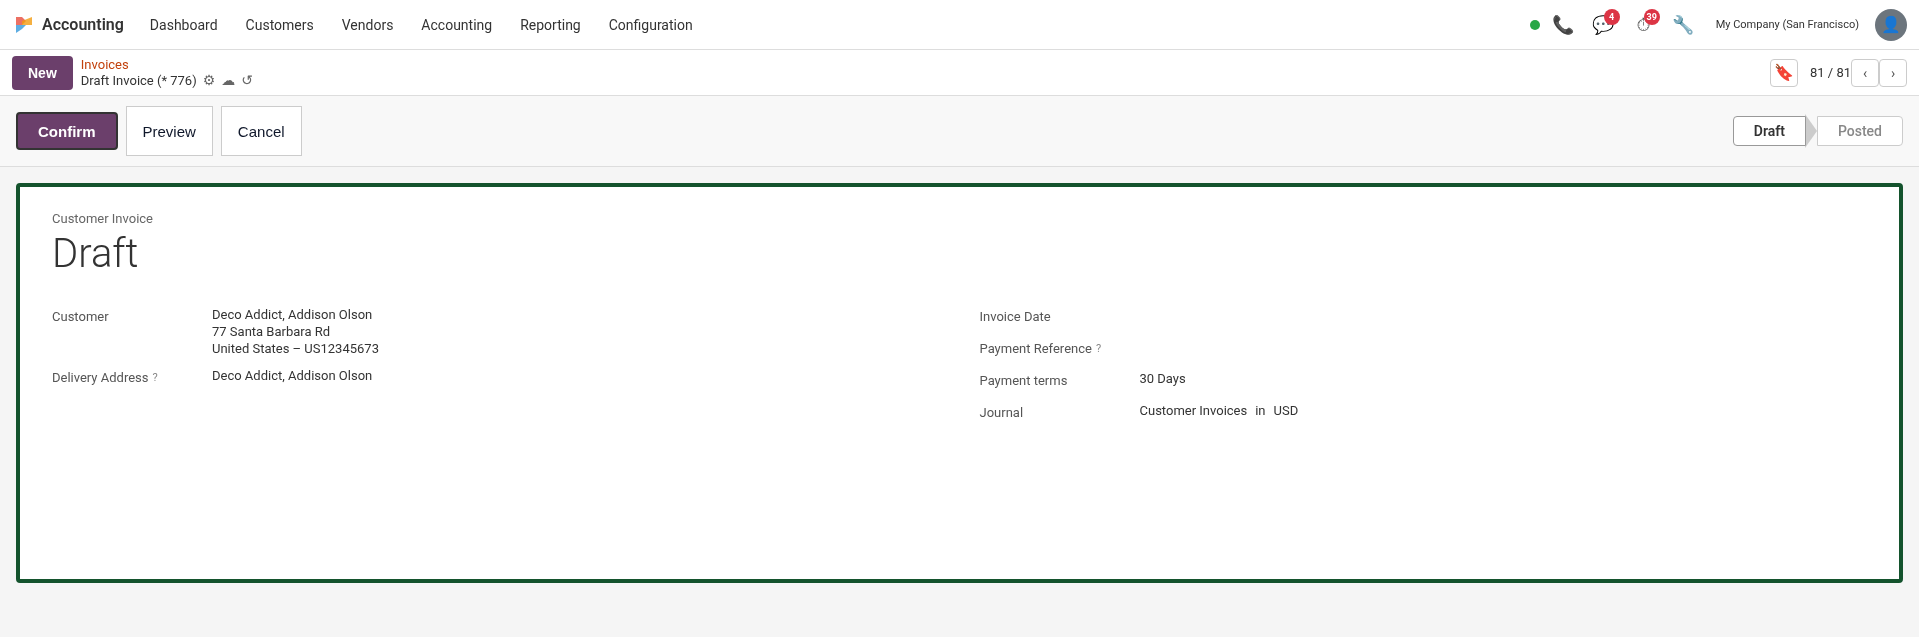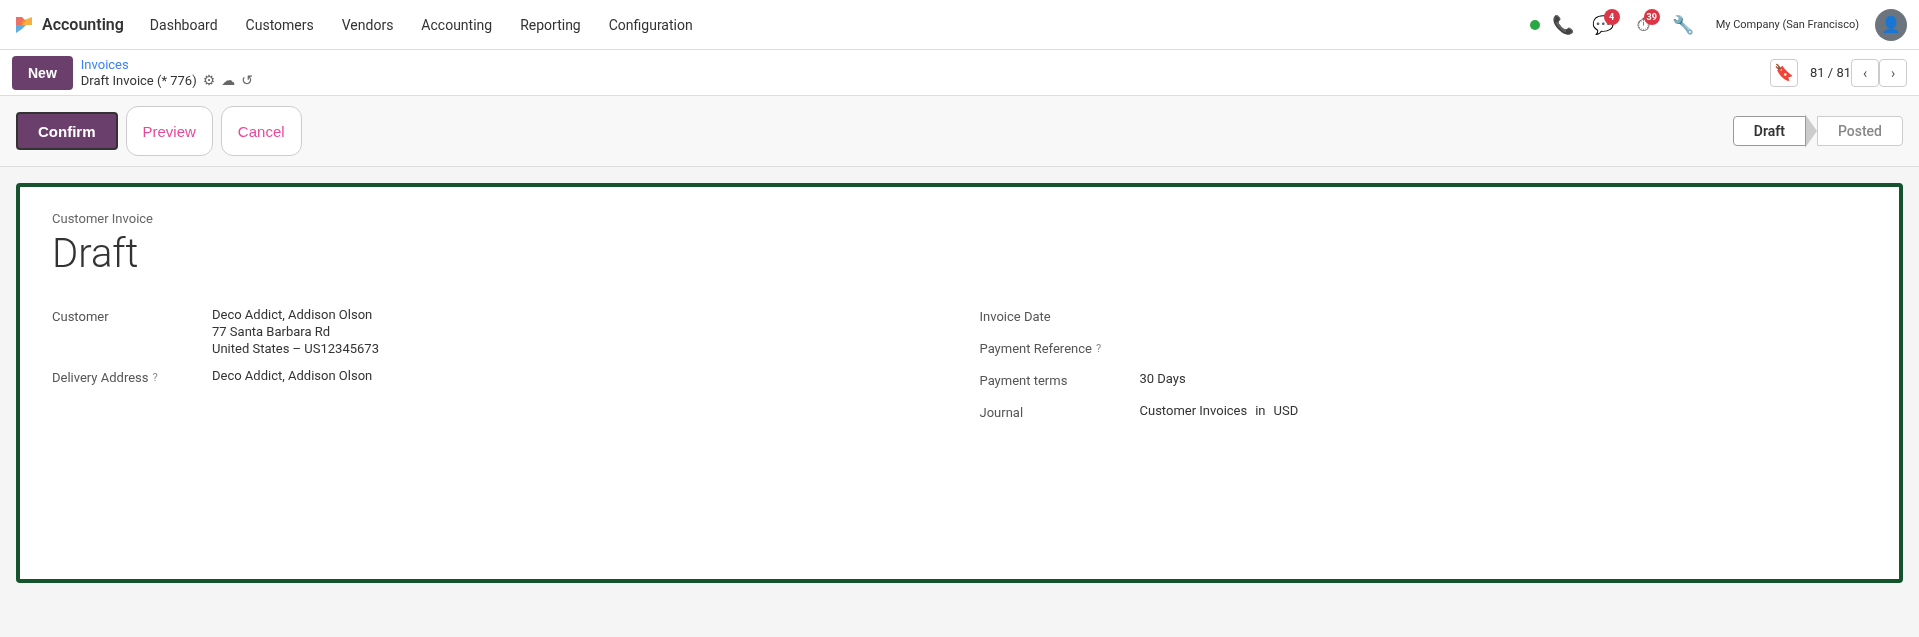--- a/index.html
+++ b/index.html
@@ -116,21 +116,21 @@
       cursor: pointer;
       height: 34px;
     }
     .breadcrumb-section {
       display: flex;
       flex-direction: column;
       justify-content: center;
     }
     .breadcrumb-link {
       font-size: 13px;
-      color: #3b82f6;
+      color: #c2410c;
       cursor: pointer;
     }
     .breadcrumb-current {
       font-size: 13px;
       color: #333;
       display: flex;
       align-items: center;
       gap: 6px;
     }
     .action-bar-spacer { flex: 1; }
@@ -183,23 +183,23 @@
       border: 2px solid #333;
       border-radius: 4px;
       padding: 6px 20px;
       font-size: 15px;
       font-weight: 600;
       cursor: pointer;
       height: 38px;
     }
     .preview-btn, .cancel-btn {
       background: #fff;
-      color: #ec4899;
+      color: #0f172a;
       border: 1px solid #ccc;
-      border-radius: 12px;
+      border-radius: 0;
       padding: 6px 16px;
       font-size: 15px;
       cursor: pointer;
       height: 50px;
     }
     .confirm-bar-spacer { flex: 1; }
     .status-pipeline {
       display: flex;
       align-items: center;
     }

